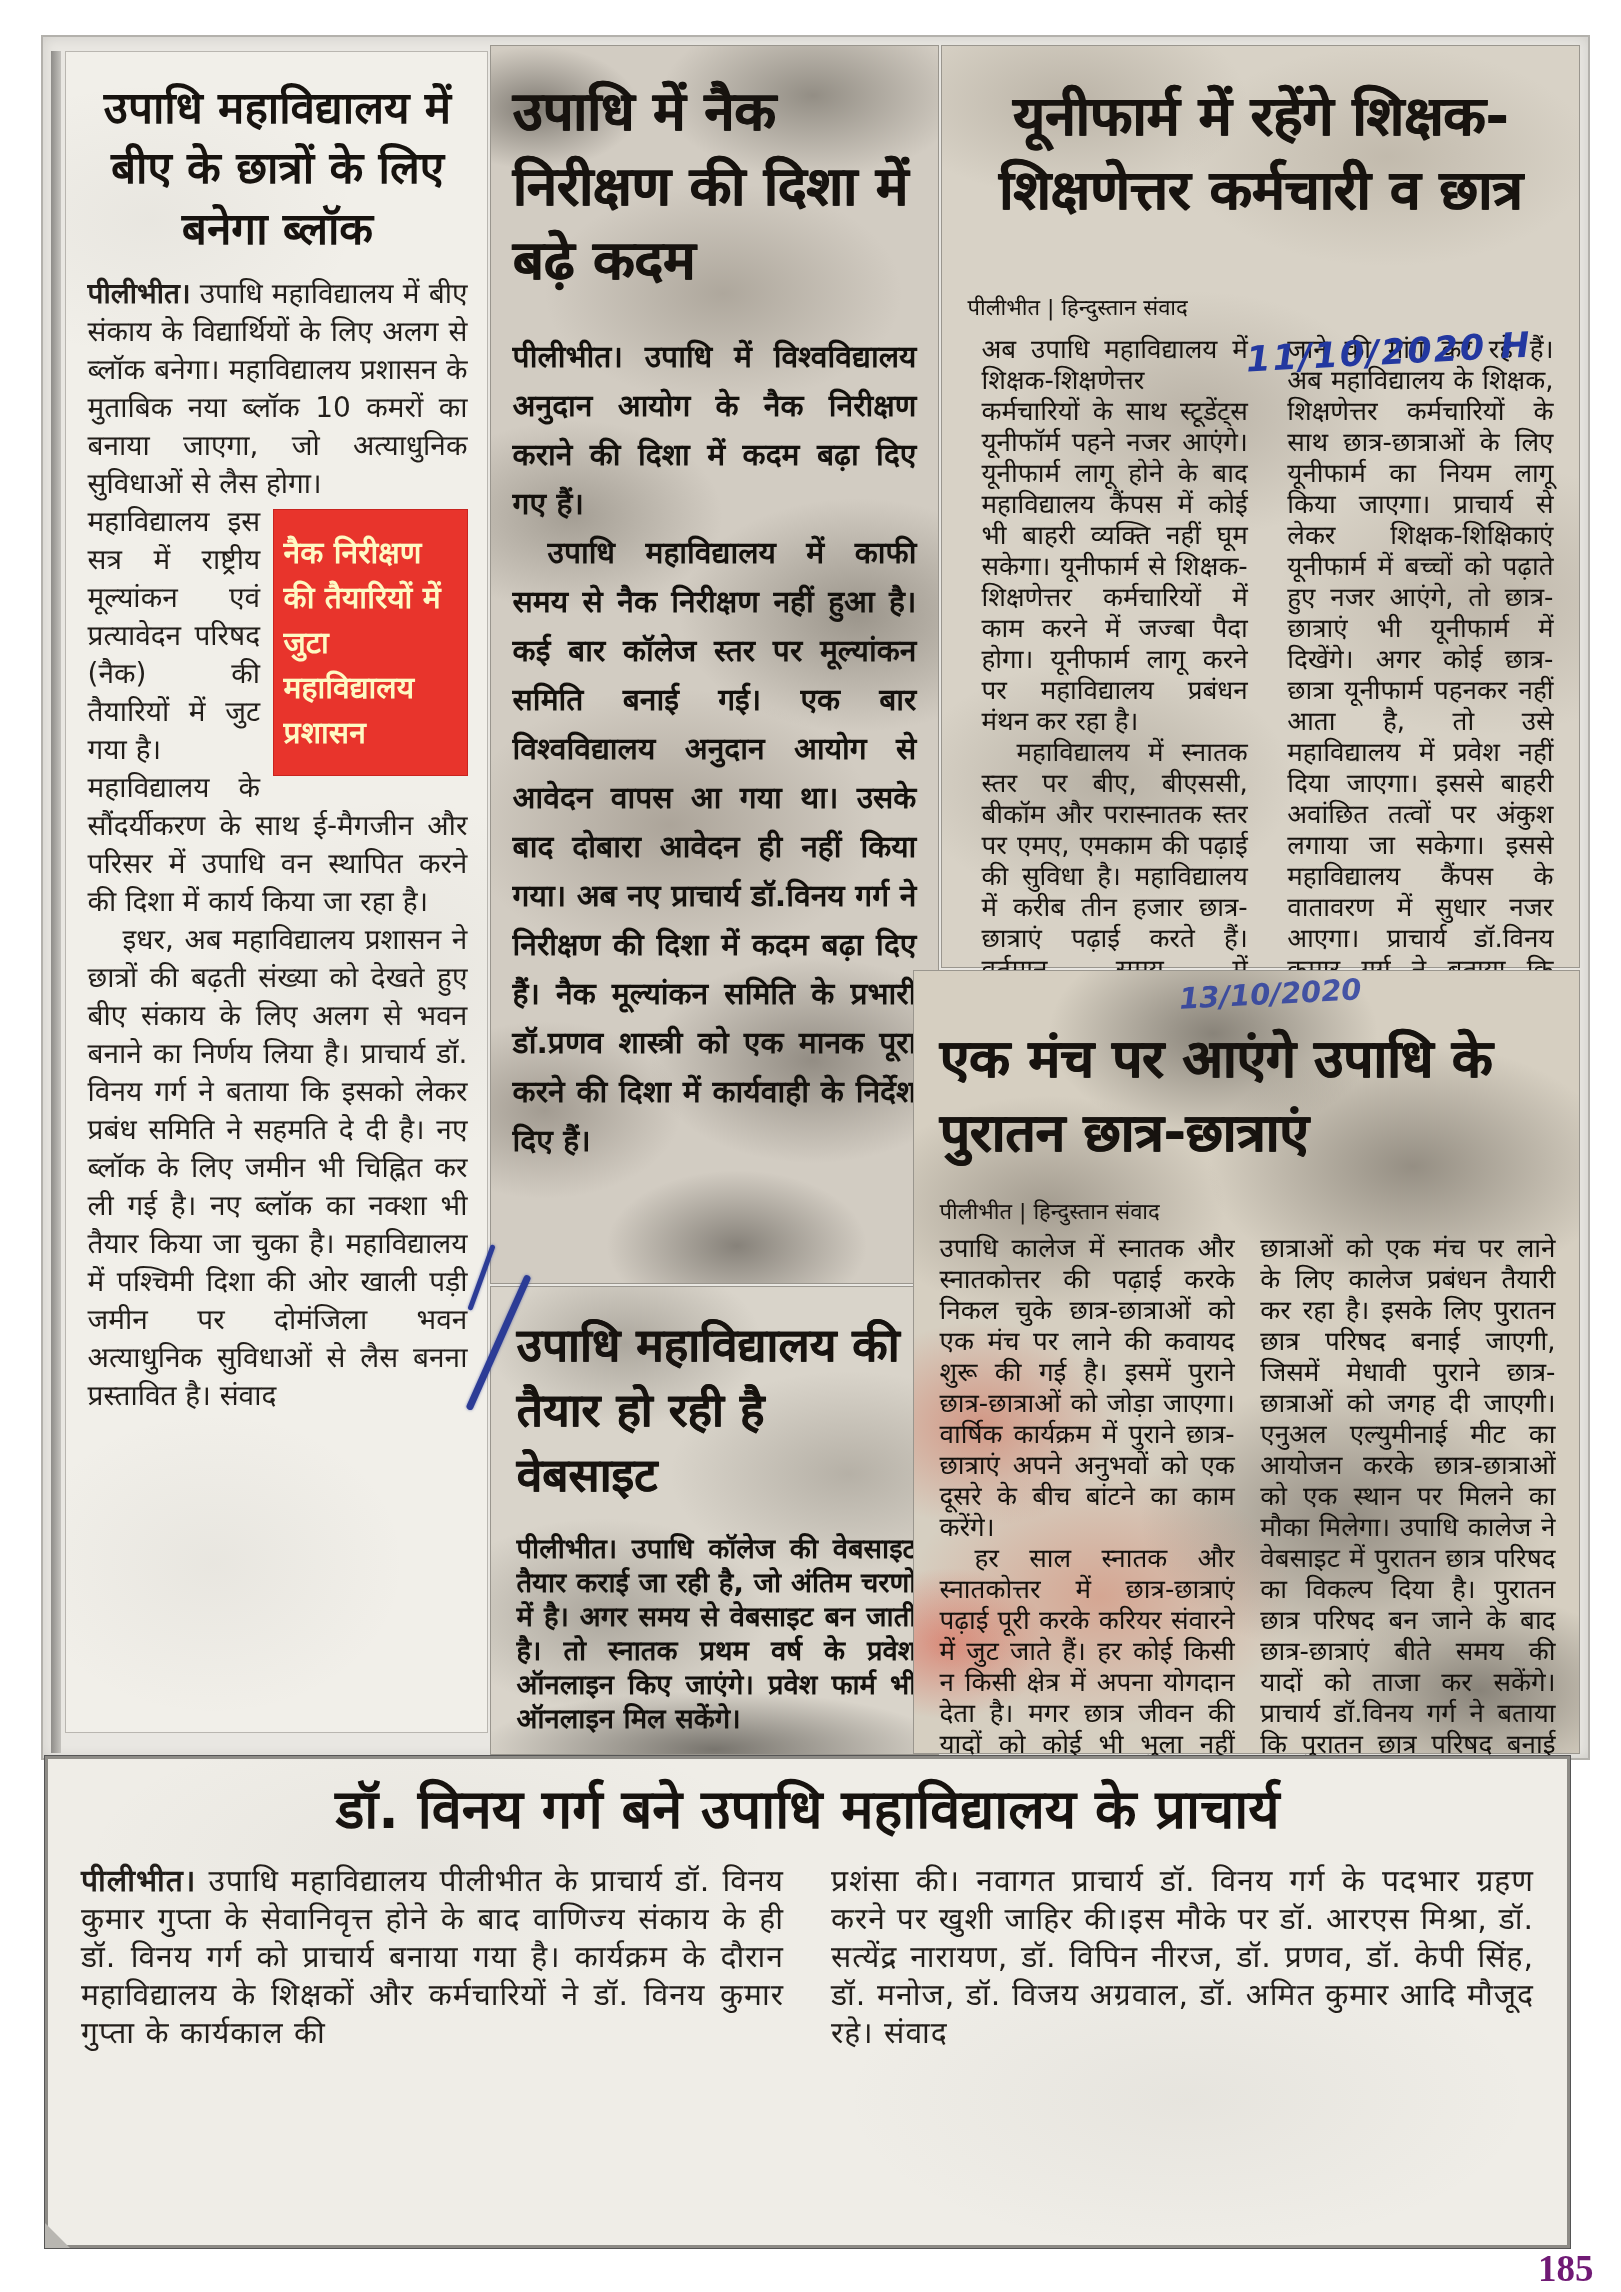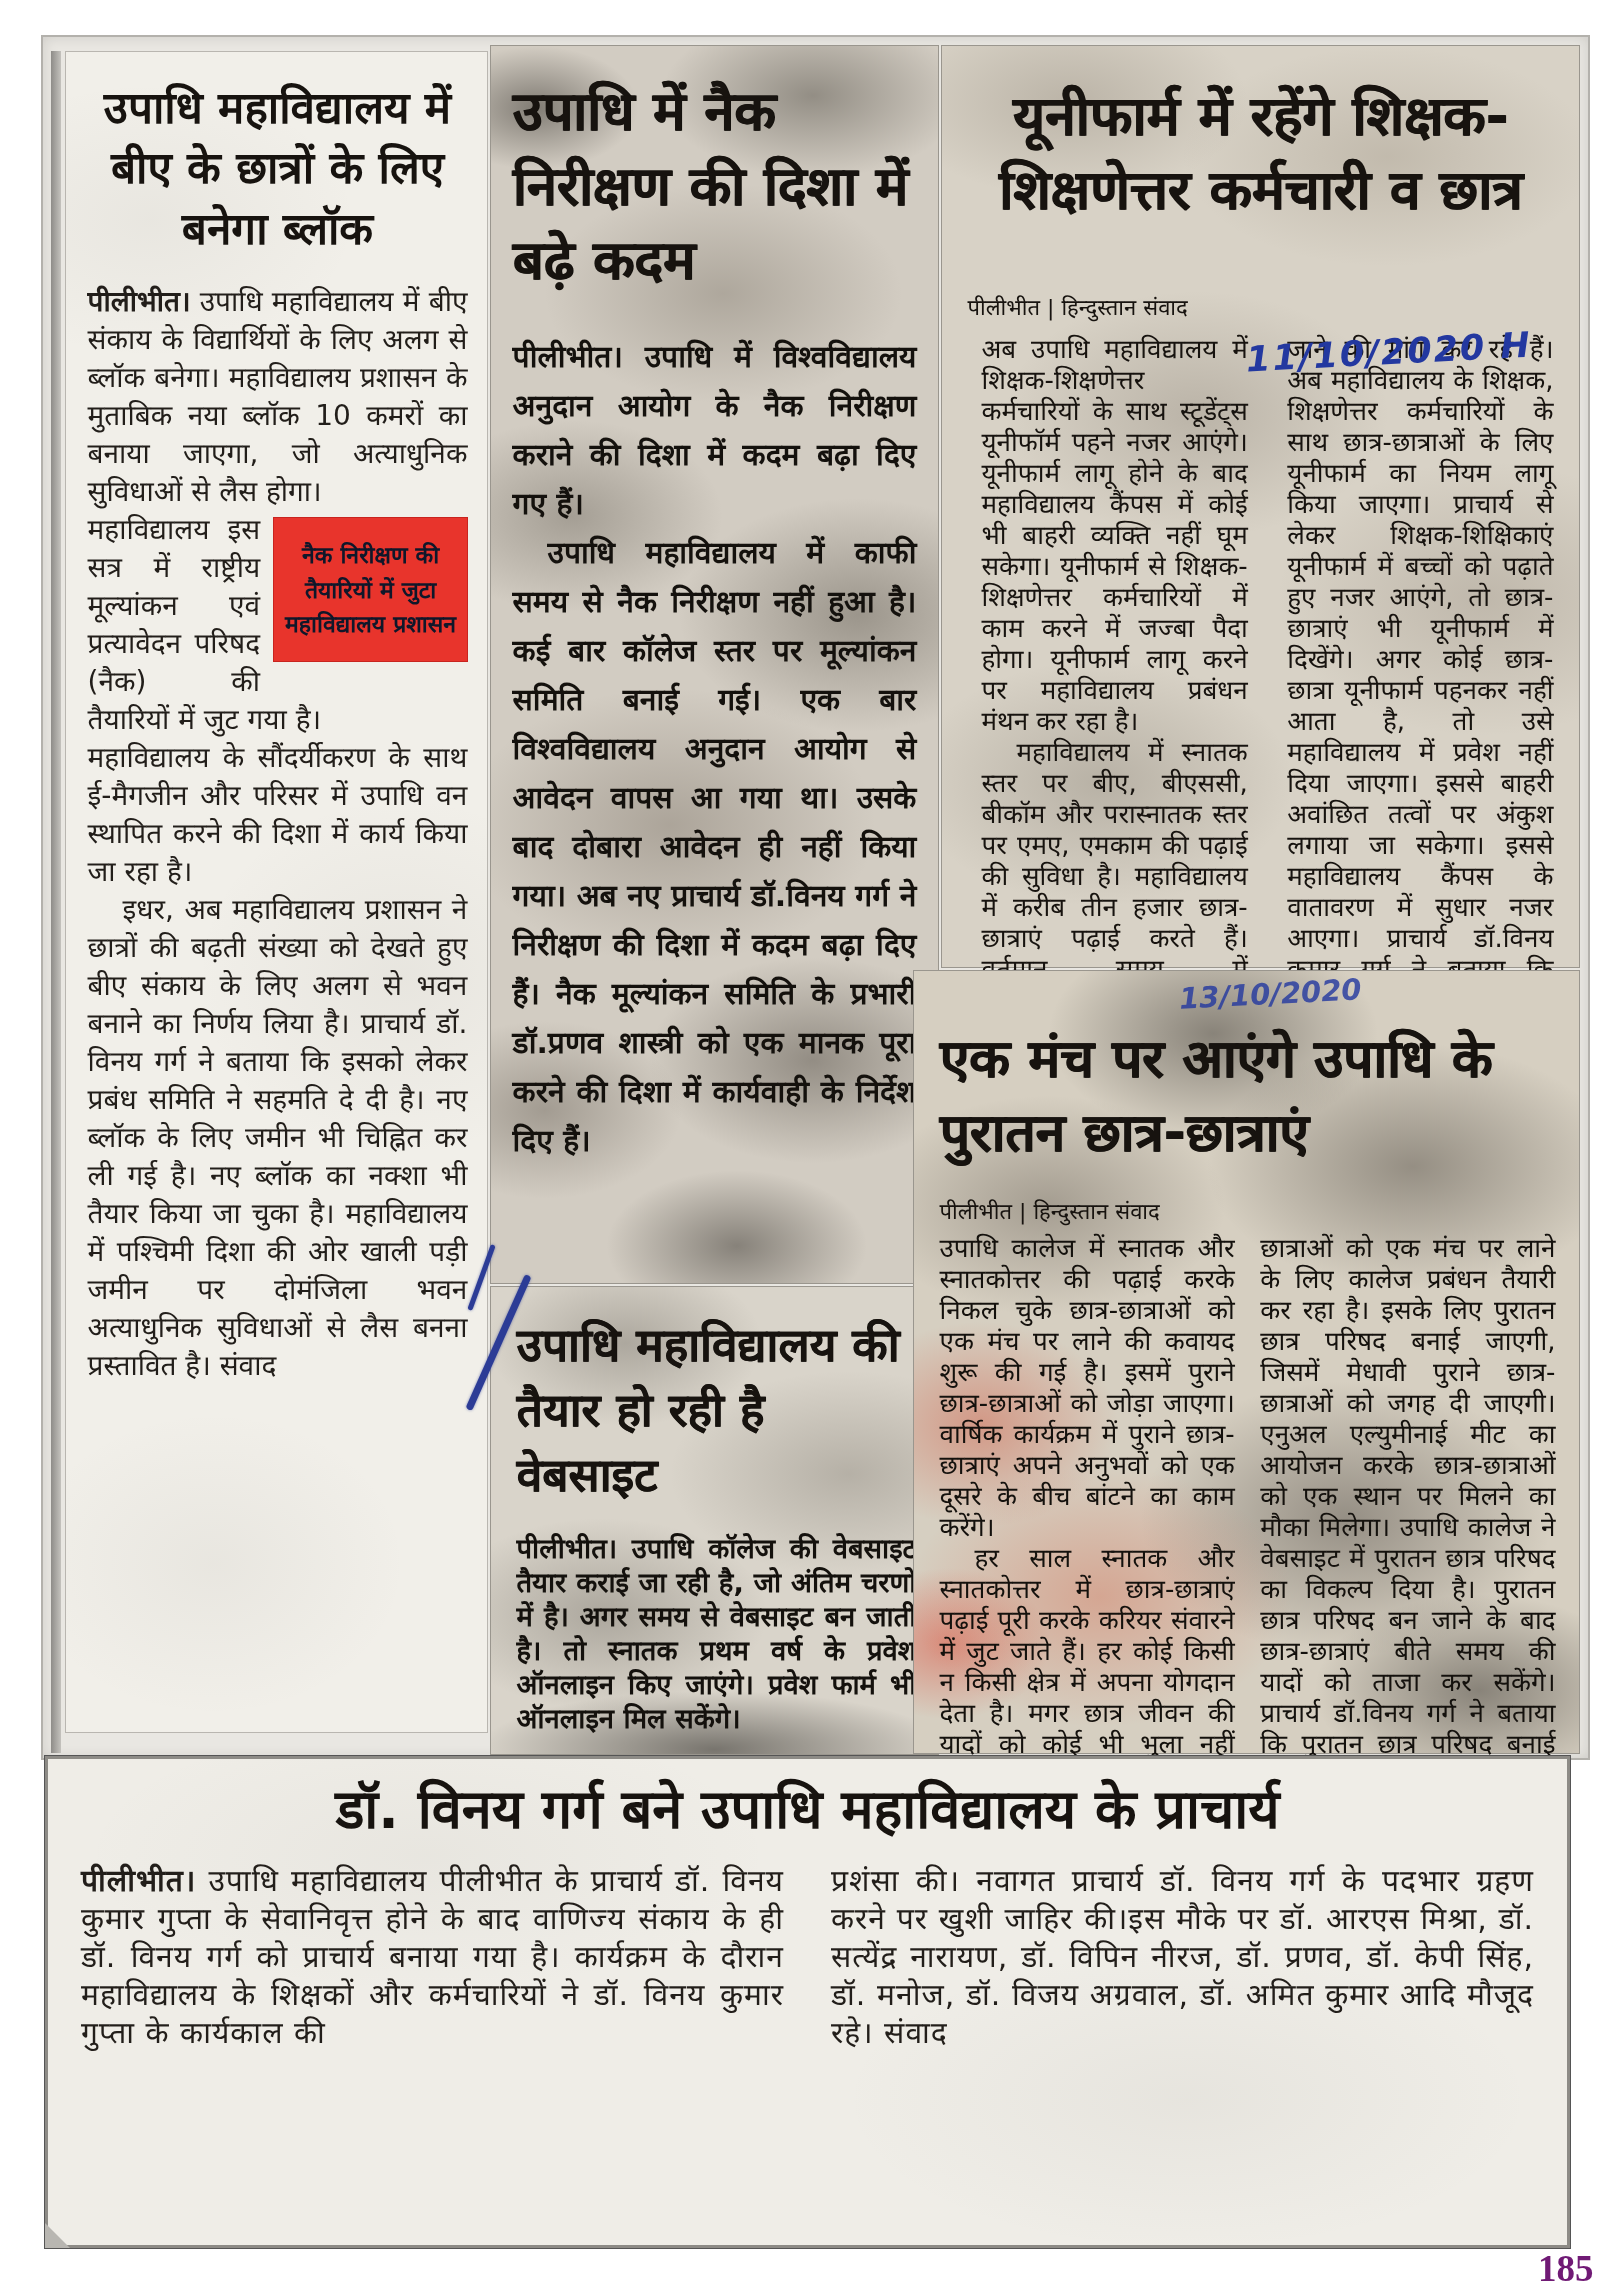--- a/index.html
+++ b/index.html
@@ -32,25 +32,25 @@
     left:65px;top:51px;width:423px;height:1682px;
     background:#f1efe9;
     background-image:
       radial-gradient(294px 196px at 20% 10%,rgba(120,115,105,.07),transparent 70%),
       radial-gradient(294px 255px at 80% 55%,rgba(120,115,105,.08),transparent 70%),
       radial-gradient(274px 216px at 35% 90%,rgba(120,115,105,.07),transparent 70%);
     border:1px solid #b9b6b0;
     padding:25.5px 19.6px 15.7px 21.6px;
   }
   .clip.block h1{font-size:44px;line-height:1.38;text-align:center;letter-spacing:0;}
-  .clip.block .body{margin-top:23px;font-size:28px;line-height:38px;}
+  .clip.block .body{margin-top:15px;font-size:28px;line-height:38px;}
   .redbox{
     float:right;width:174px;margin:7.8px 0 9.8px 13.7px;padding:19.6px 9.8px;
-    background:#e8342c;color:#0f172a;text-align:center;
-    font-weight:bold;font-size:23px;line-height:1.5;
+    background:#e8342c;color:#fef9c3;
+    font-weight:bold;font-size:30px;line-height:1.5;
     box-shadow:0 0 0 1px #c8241f;
   }
 
   
   .clip.naac{
     left:490px;top:45px;width:449px;height:1239px;
     background-color:#d2ccc2;
     background-image:
       radial-gradient(147px 88px at 10% 5%,rgba(62,58,52,.55),transparent 70%),
       radial-gradient(216px 118px at 72% 4%,rgba(70,66,58,.45),transparent 70%),

